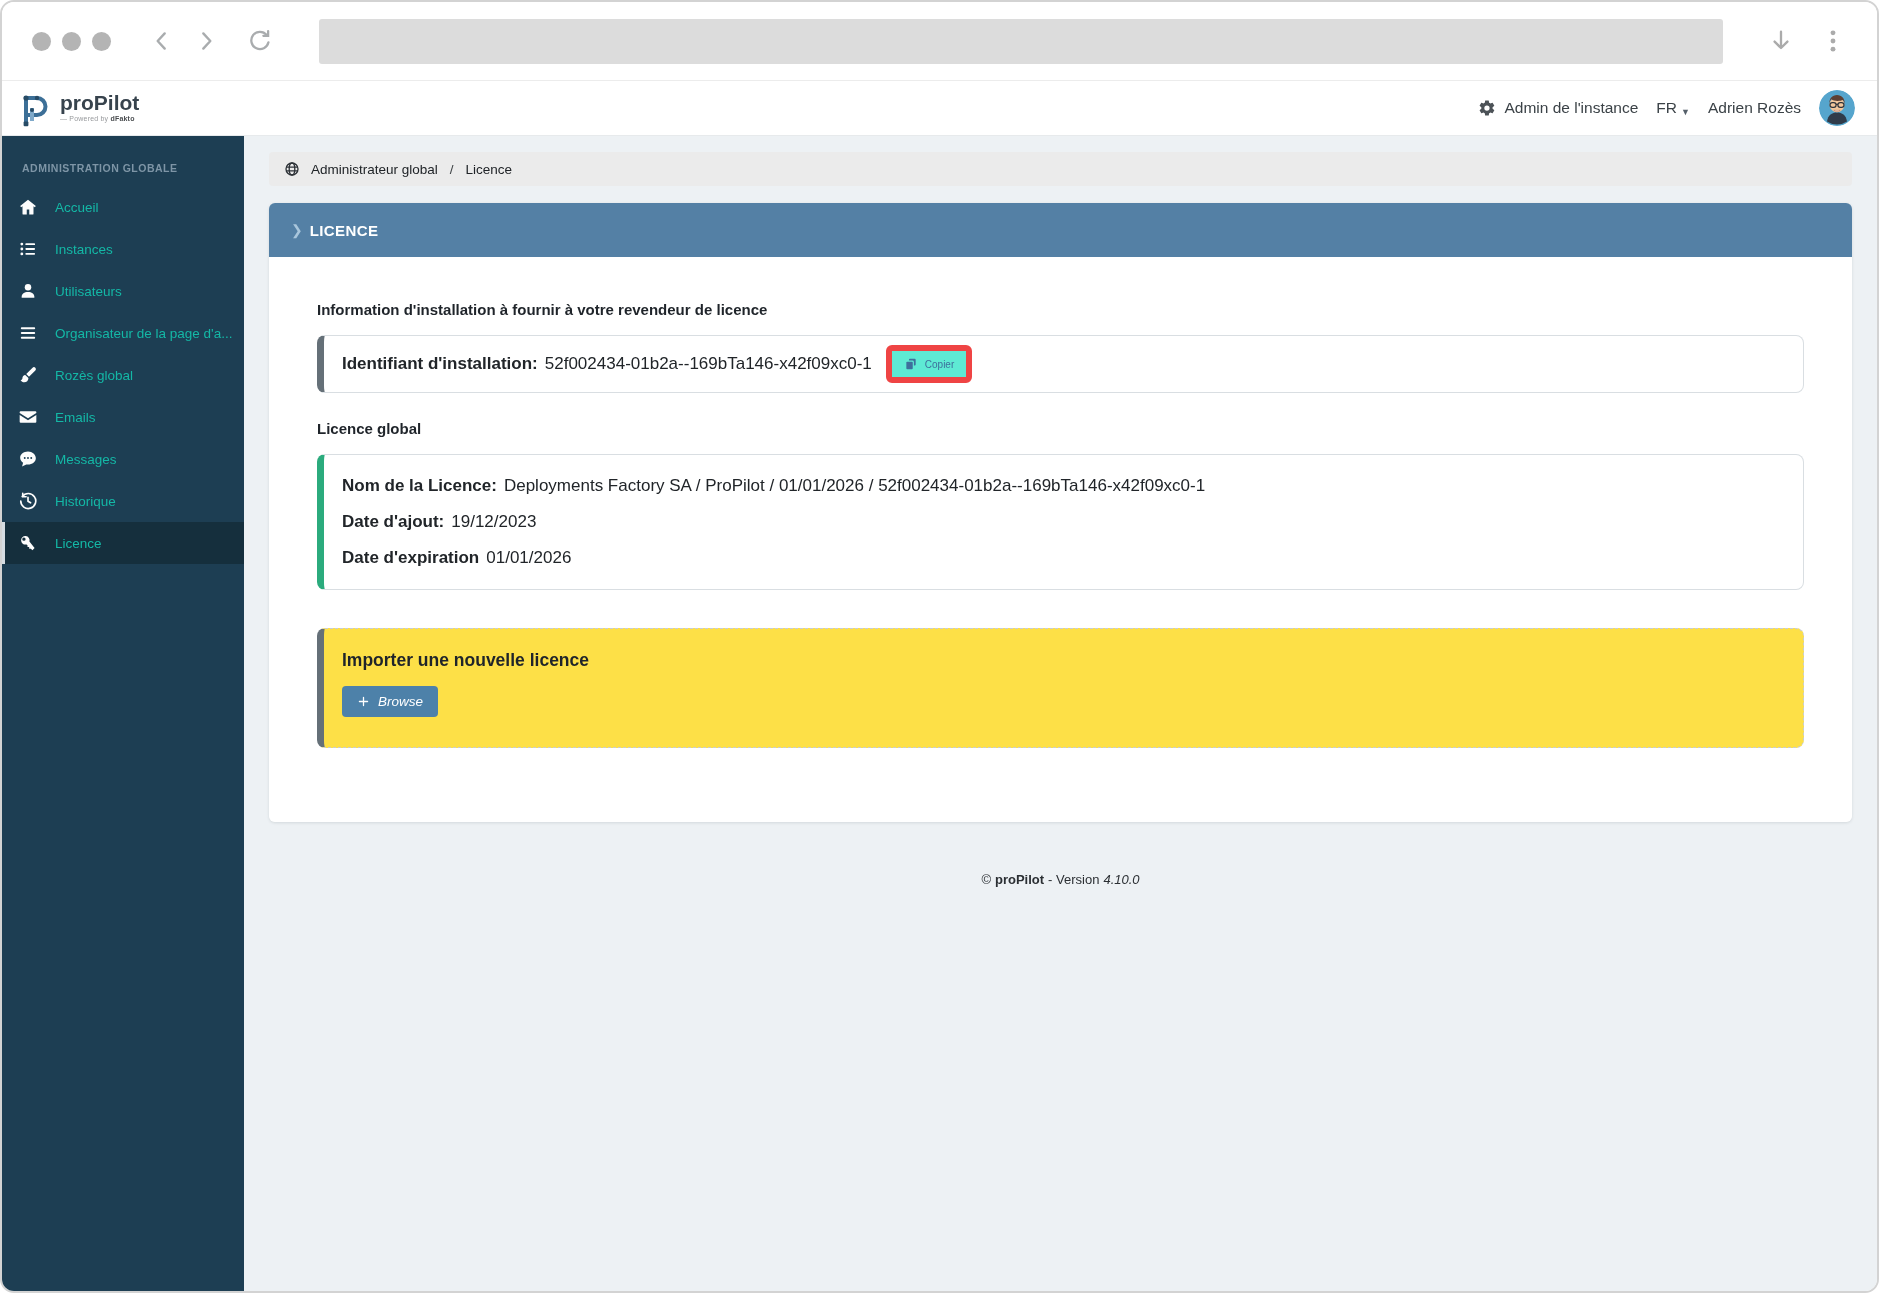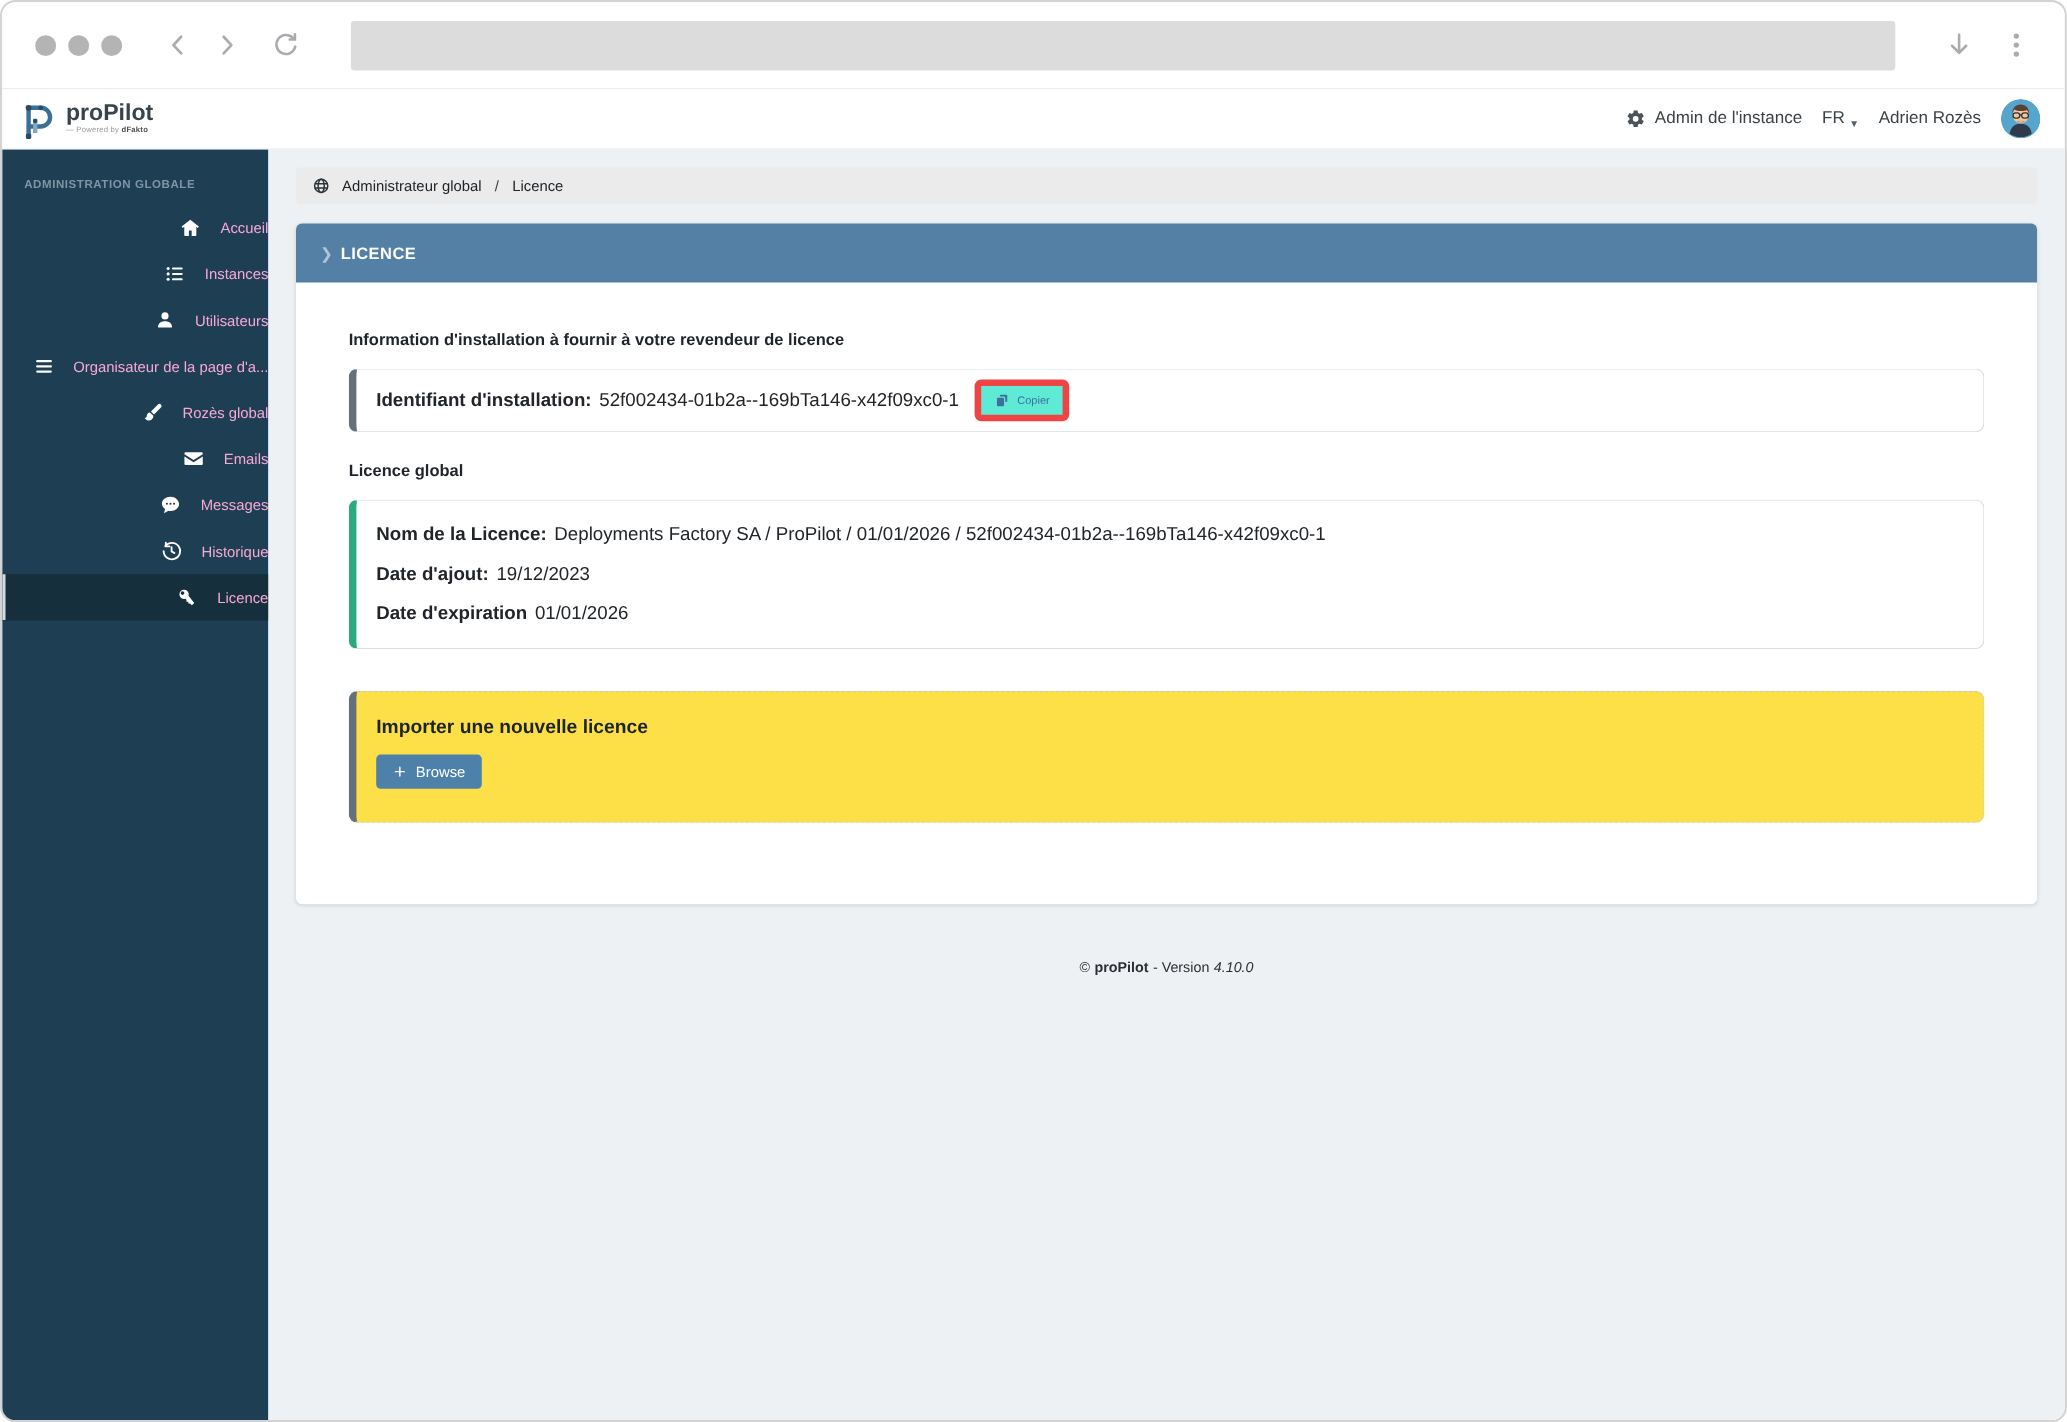--- a/index.html
+++ b/index.html
@@ -50,21 +50,21 @@
   .username { cursor:pointer; }
   .avatar { width:36px; height:36px; border-radius:50%; overflow:hidden; flex-shrink:0; cursor:pointer; }
   .avatar svg { width:100%; height:100%; display:block; }
 
   
   .app-body { display:flex; height:calc(100% - 134px); }
 
   .sidebar { width:242px; flex-shrink:0; background:#1d3e53; padding-top:10px; }
   .side-title { font-size:10.5px; font-weight:bold; color:#7e95a6; letter-spacing:.5px; margin:16px 0 12px 20px; }
   .side-item { height:42px; display:flex; align-items:center; padding-left:16px; gap:17px;
-               color:#f9a8d4; font-size:13.5px; cursor:pointer; white-space:nowrap; overflow:hidden;justify-content:flex-end; }
+               color:#14b8a6; font-size:13.5px; cursor:pointer; white-space:nowrap; overflow:hidden; }
   .side-item.active { background:#152f3d; box-shadow:inset 3px 0 0 #d6dde2; }
   .side-icon { width:20px; height:20px; color:#fdfdfd; display:flex; flex-shrink:0; }
   .side-icon svg { width:100%; height:100%; }
   .side-label { overflow:hidden; text-overflow:ellipsis; }
 
   .main { flex:1; background:#edf1f4; padding:16px 25px 0; overflow:hidden; }
 
   .breadcrumb { height:34px; background:#ebebeb; border-radius:4px; display:flex; align-items:center;
                 gap:11px; padding:0 15px; font-size:13.5px; color:#202428; }
   .globe { width:16px; height:16px; color:#2e3338; display:flex; }
@@ -93,21 +93,21 @@
   .lic-card { border:1px solid #d9dee2; border-left:7px solid #2bab7d; border-radius:8px; padding:13px 18px; background:#fff; }
   .lic-row { font-size:17px; color:#212529; padding:8px 0; }
   .lic-row b { font-weight:bold; }
   .lic-row .val { margin-left:7px; }
 
   .import-card { margin-top:38px; border:1px dashed #c7ccd1; border-left:7px solid #657078;
                  border-radius:8px; padding:21px 18px 30px; background:#fde047; }
   .import-title { font-size:17.5px; font-weight:bold; color:#1f242a; margin:0 0 15px; }
   .browse-btn { display:inline-flex; align-items:center; gap:8px; background:#4d81a9; color:#fff; border:none;
                 border-radius:4px; font-size:13.5px; padding:8px 15px; cursor:pointer;
-                font-family:"Liberation Sans", sans-serif; }
+                font-family:"Liberation Sans", sans-serif;font-style:italic; }
   .browse-btn svg { width:13px; height:13px; }
 
   .page-footer { text-align:center; padding:50px 0 0; font-size:13px; color:#2b2f33; }
   .page-footer .bold { font-weight:bold; }
   .page-footer .ver { font-style:italic; }
   .page-footer span { margin:0 2px; }
 </style>
 </head>
 <body>
 

